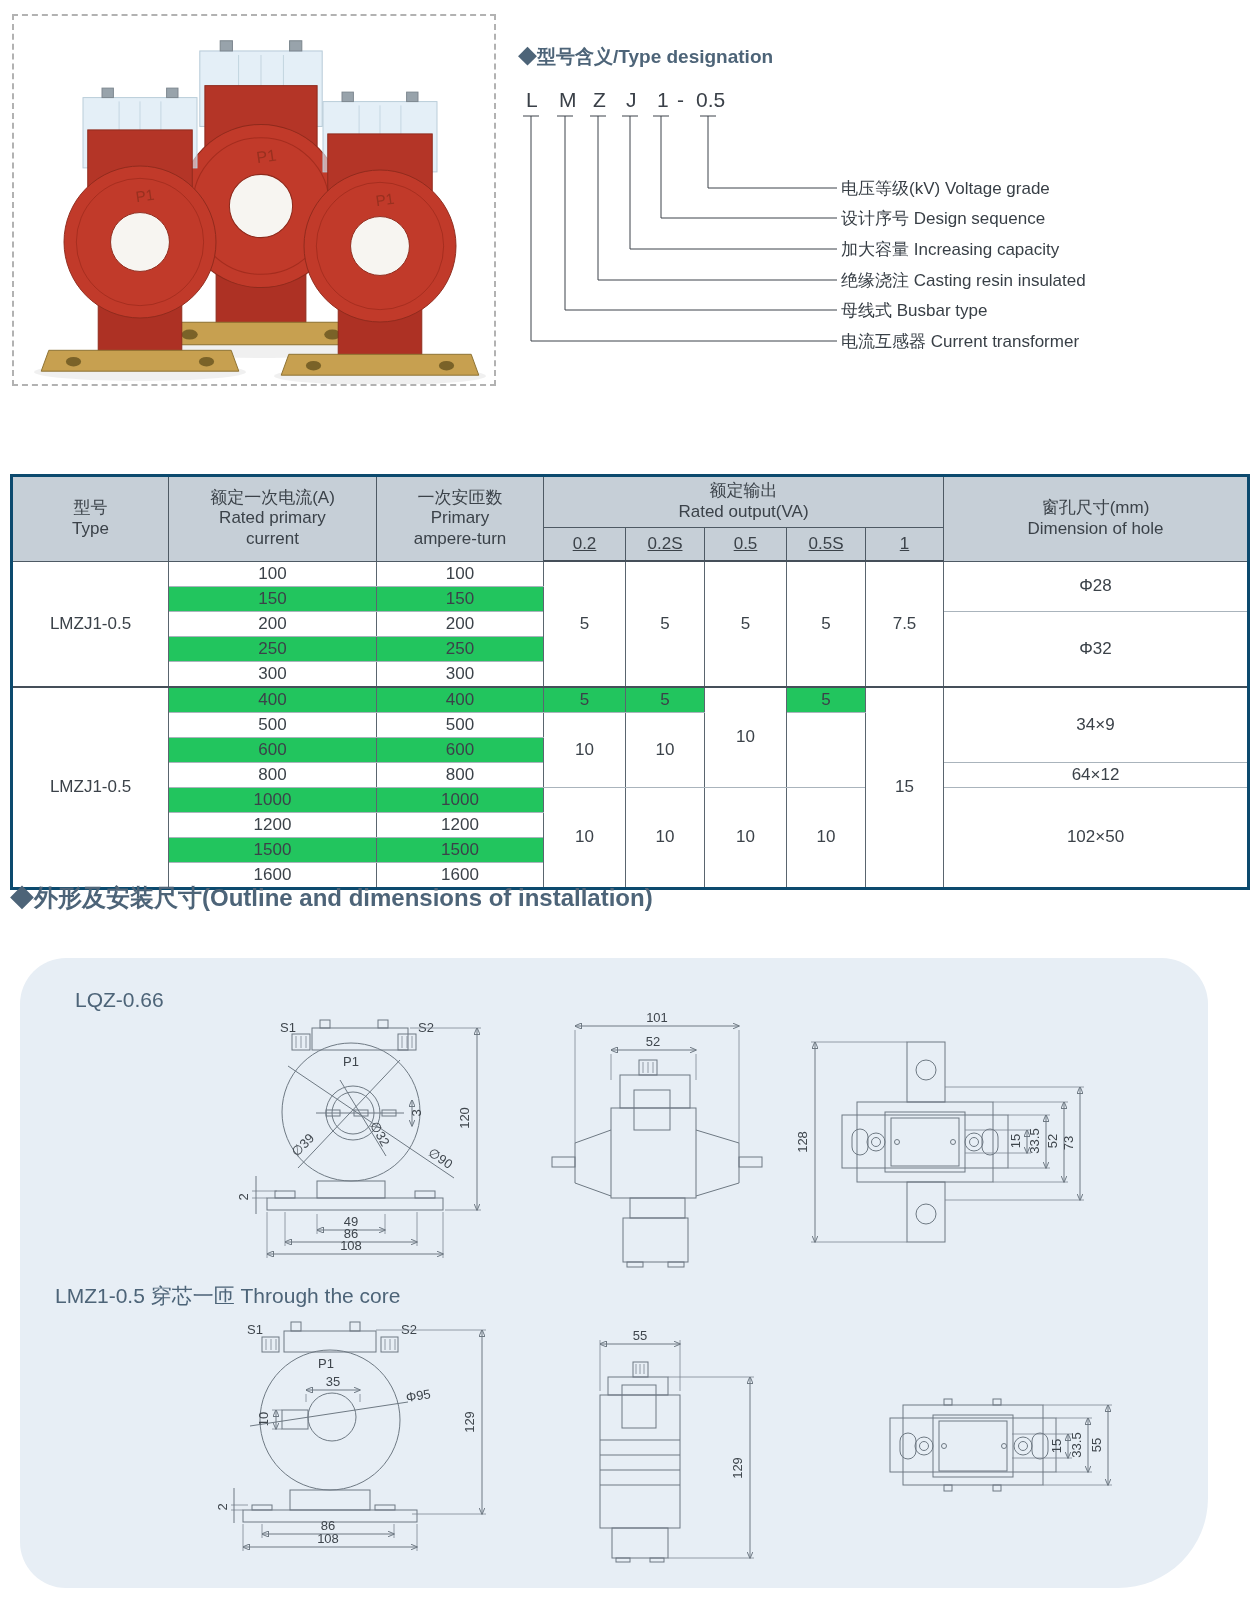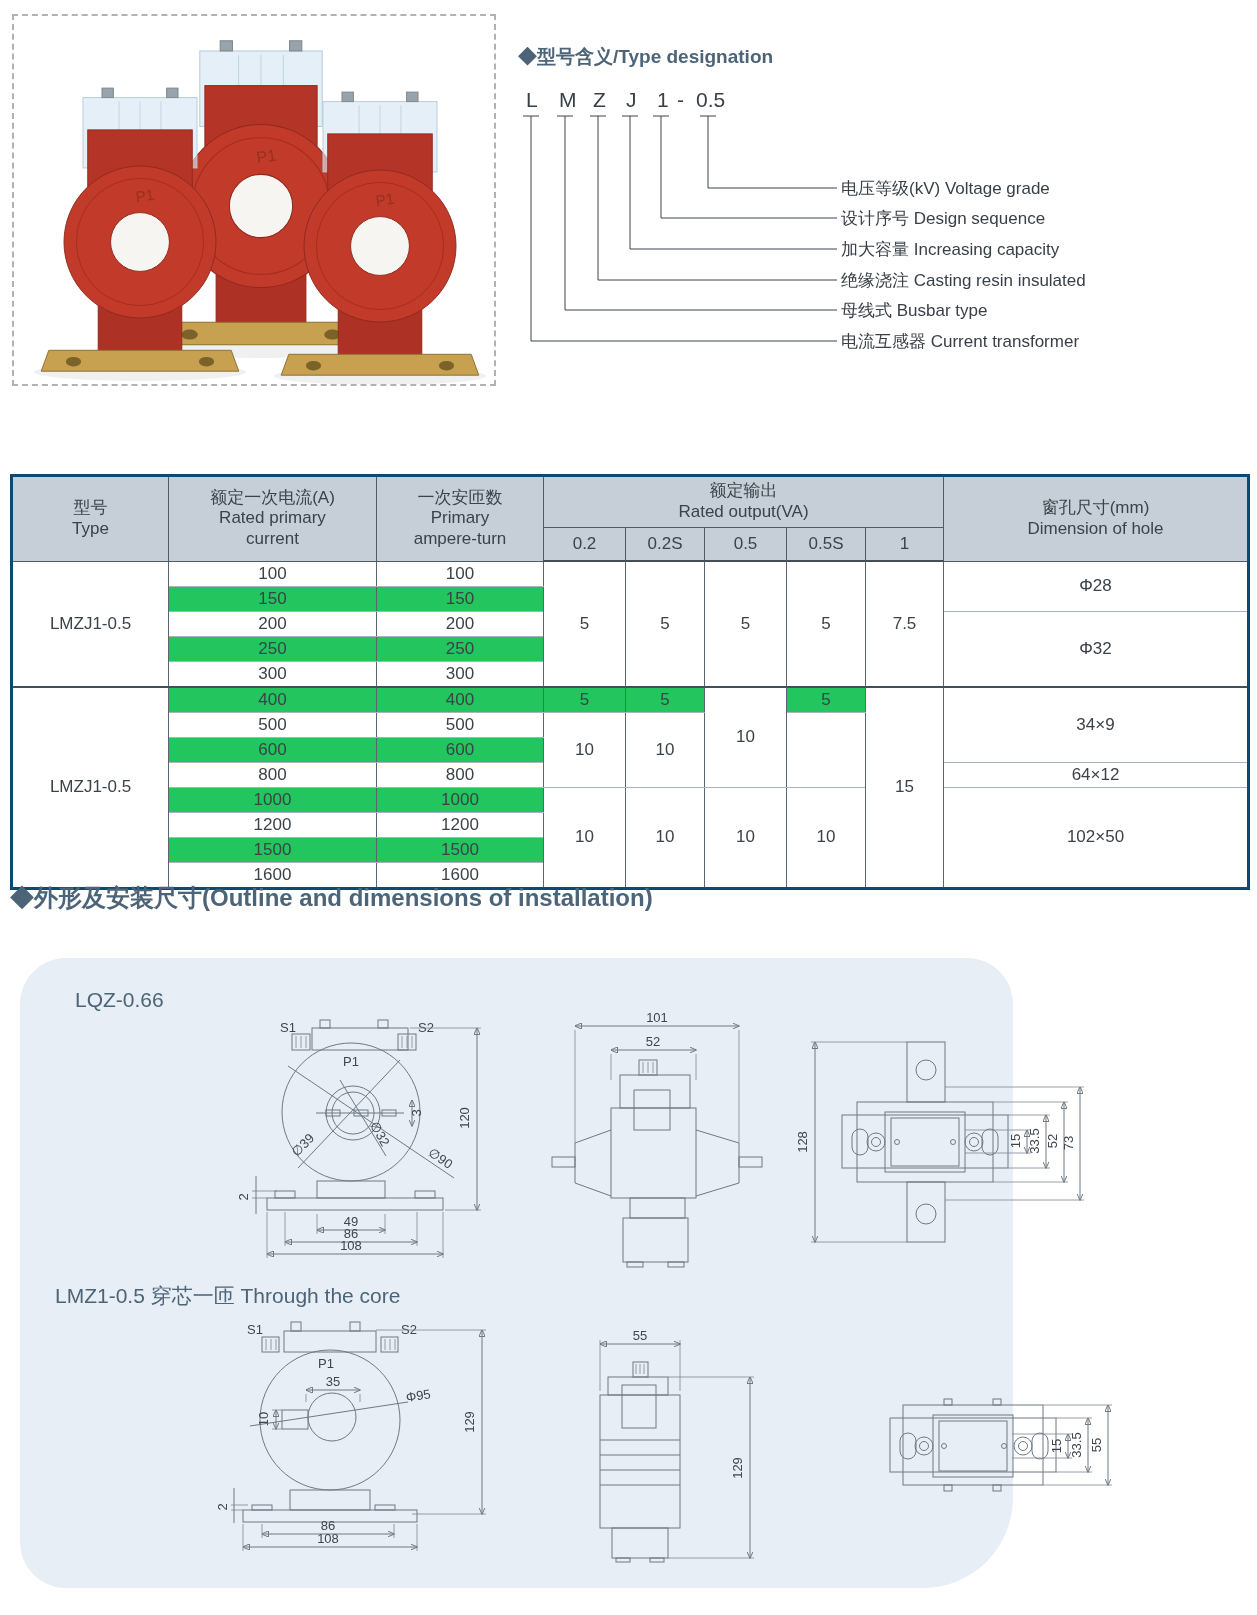--- a/index.html
+++ b/index.html
@@ -19,31 +19,31 @@
   .code-letter{position:absolute;top:88px;font-size:21px;color:#3a4048;}
   .leader-svg{position:absolute;left:505px;top:112px;}
   .leader-svg path{stroke:#3c434b;stroke-width:1;fill:none;}
   .leader-svg text{font-size:17px;fill:#383f46;}
 
   
   table.tech{position:absolute;left:10px;top:474px;border-collapse:collapse;table-layout:fixed;
     border:3px solid #0c4a6e;}
   table.tech th{background:#c6cfd7;font-weight:normal;font-size:17px;line-height:1.22;
     color:#3b4249;border:1px solid #4e5a64;padding:2px 0;}
-  table.tech thead tr.h2 th{border-bottom:2px solid #454f59;height:28px;}
+  table.tech thead tr.h2 th{border-bottom:2px solid #454f59;height:28px;text-decoration:underline;}
   table.tech td{font-size:17px;color:#3b4249;text-align:center;vertical-align:middle;height:24px;
     padding:0;border-left:1px solid #5a656f;border-right:1px solid #5a656f;
     border-top:1px solid #aab4bc;border-bottom:1px solid #aab4bc;}
   table.tech td.alt{background:#22c55e;}
   table.tech tr.sec td{border-top:2px solid #454f59;margin-left:25px;}
   table.tech th span{display:block;}
 
   
-  .panel{position:absolute;left:20px;top:958px;width:993px;height:630px;background:#e7eef5;
-    border-radius:46px 46px 90px 46px;}
+  .panel{position:absolute;left:20px;top:958px;width:1140px;height:630px;background:#e7eef5;
+    border-radius:46px 46px 90px 46px;padding-left:48px;}
   .model-label{position:absolute;color:#4d6478;font-size:21px;}
   .lbl-lqz{left:55px;top:30px;}
   .lbl-lmz{left:35px;top:316px;margin-top:8px;}
   svg.draw{position:absolute;overflow:visible;}
   svg.draw rect,svg.draw circle,svg.draw line,svg.draw path,svg.draw polygon{
     stroke:#6e7983;stroke-width:1;fill:none;}
   svg.draw text{font-size:13px;fill:#3e454c;stroke:none;text-anchor:middle;}
   svg.draw path.thin{stroke-width:0.8;stroke:#7d8792;}
 
   .d1{left:220px;top:58px;}

